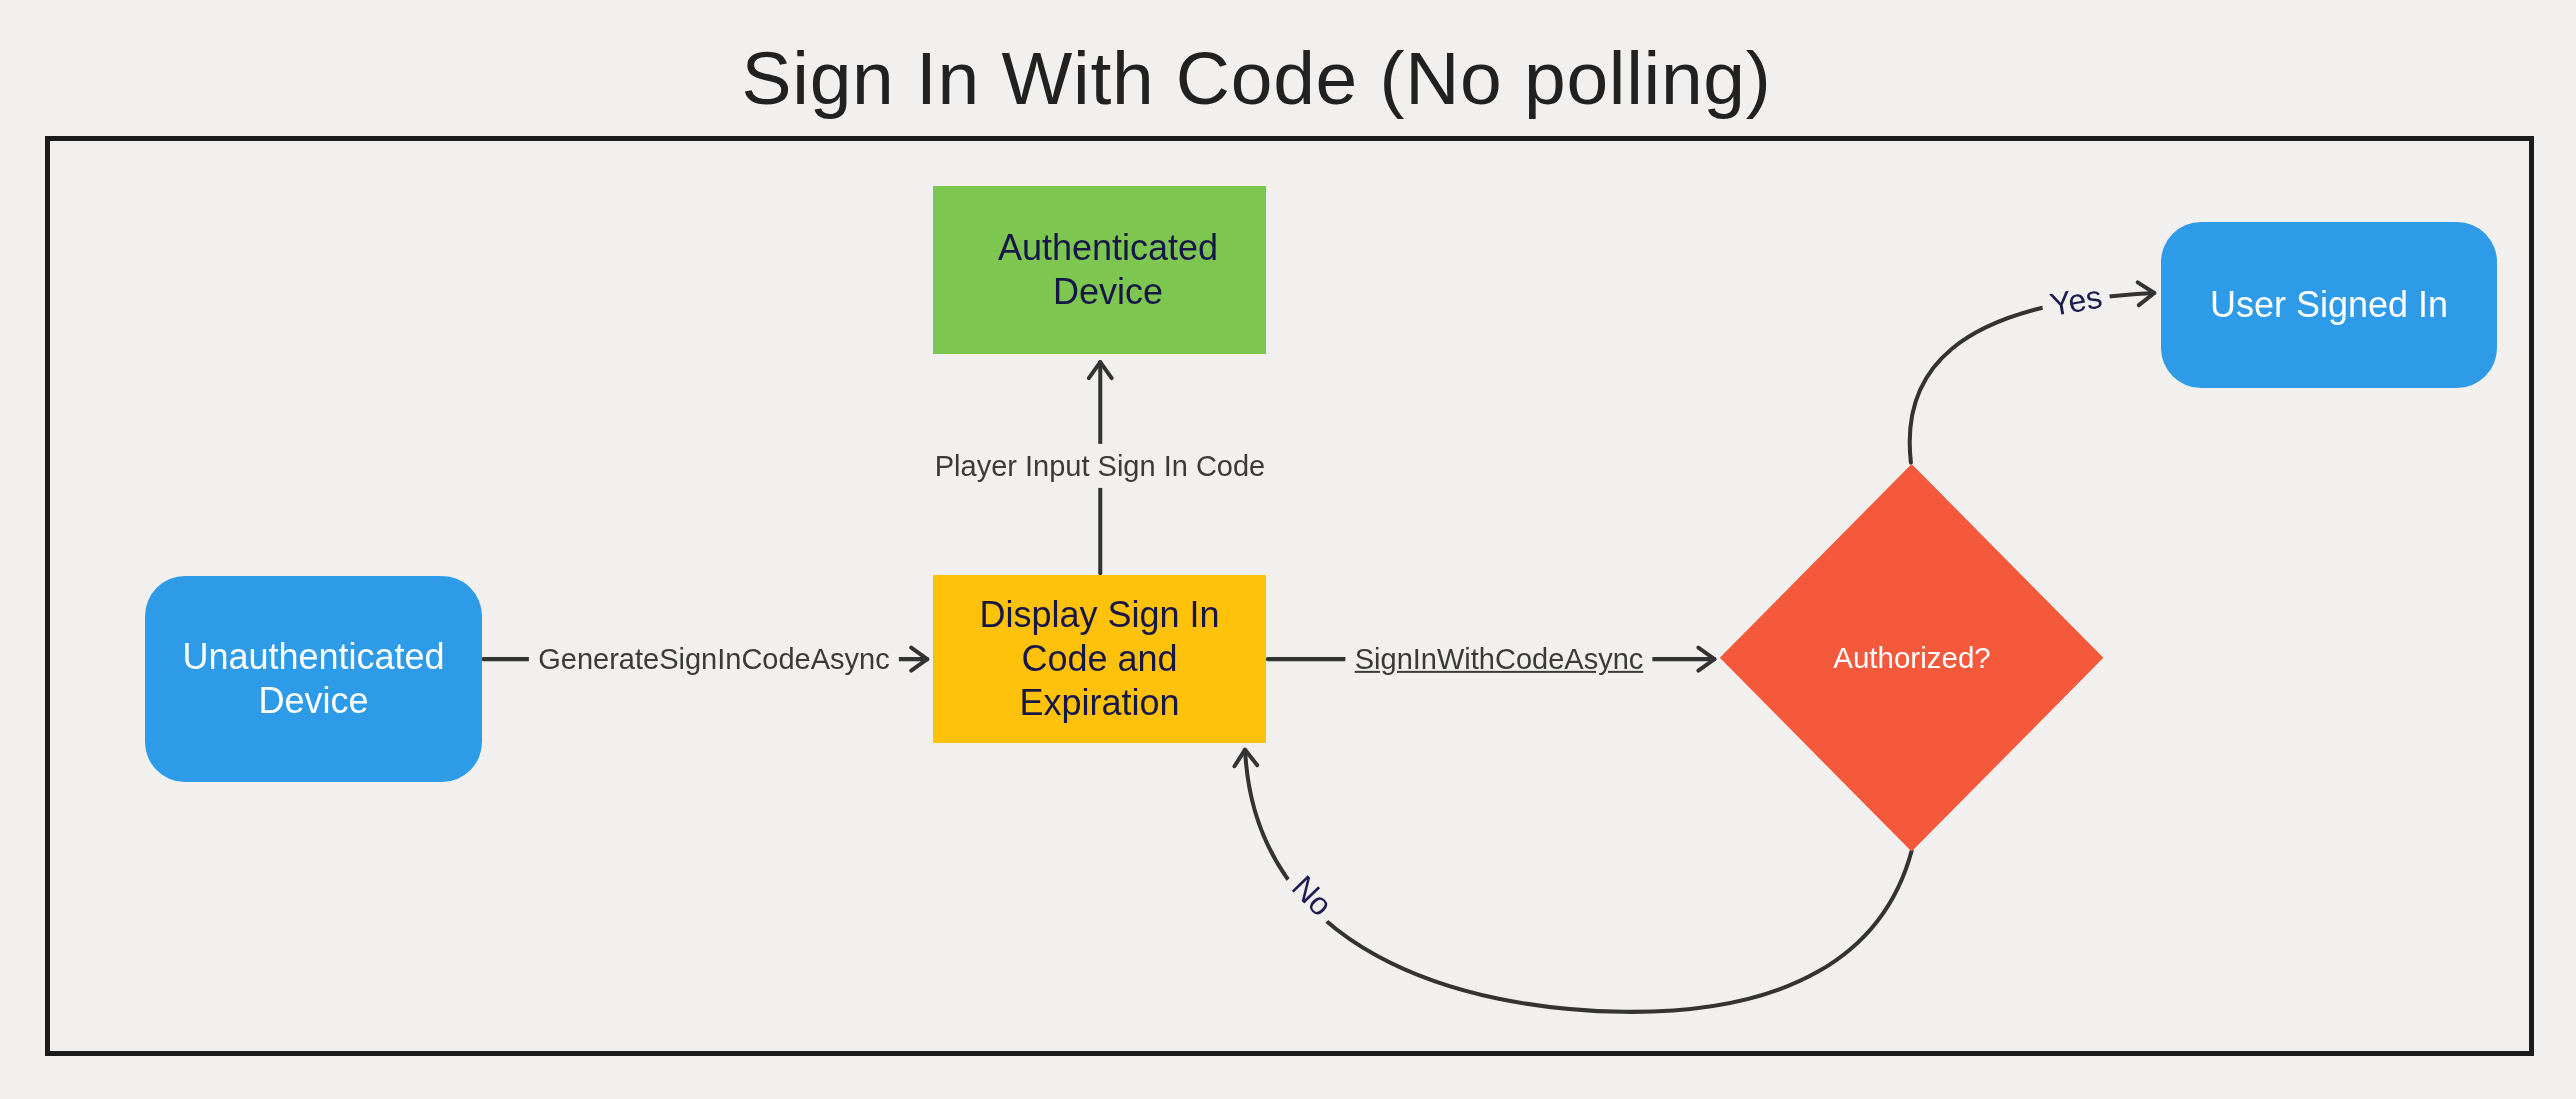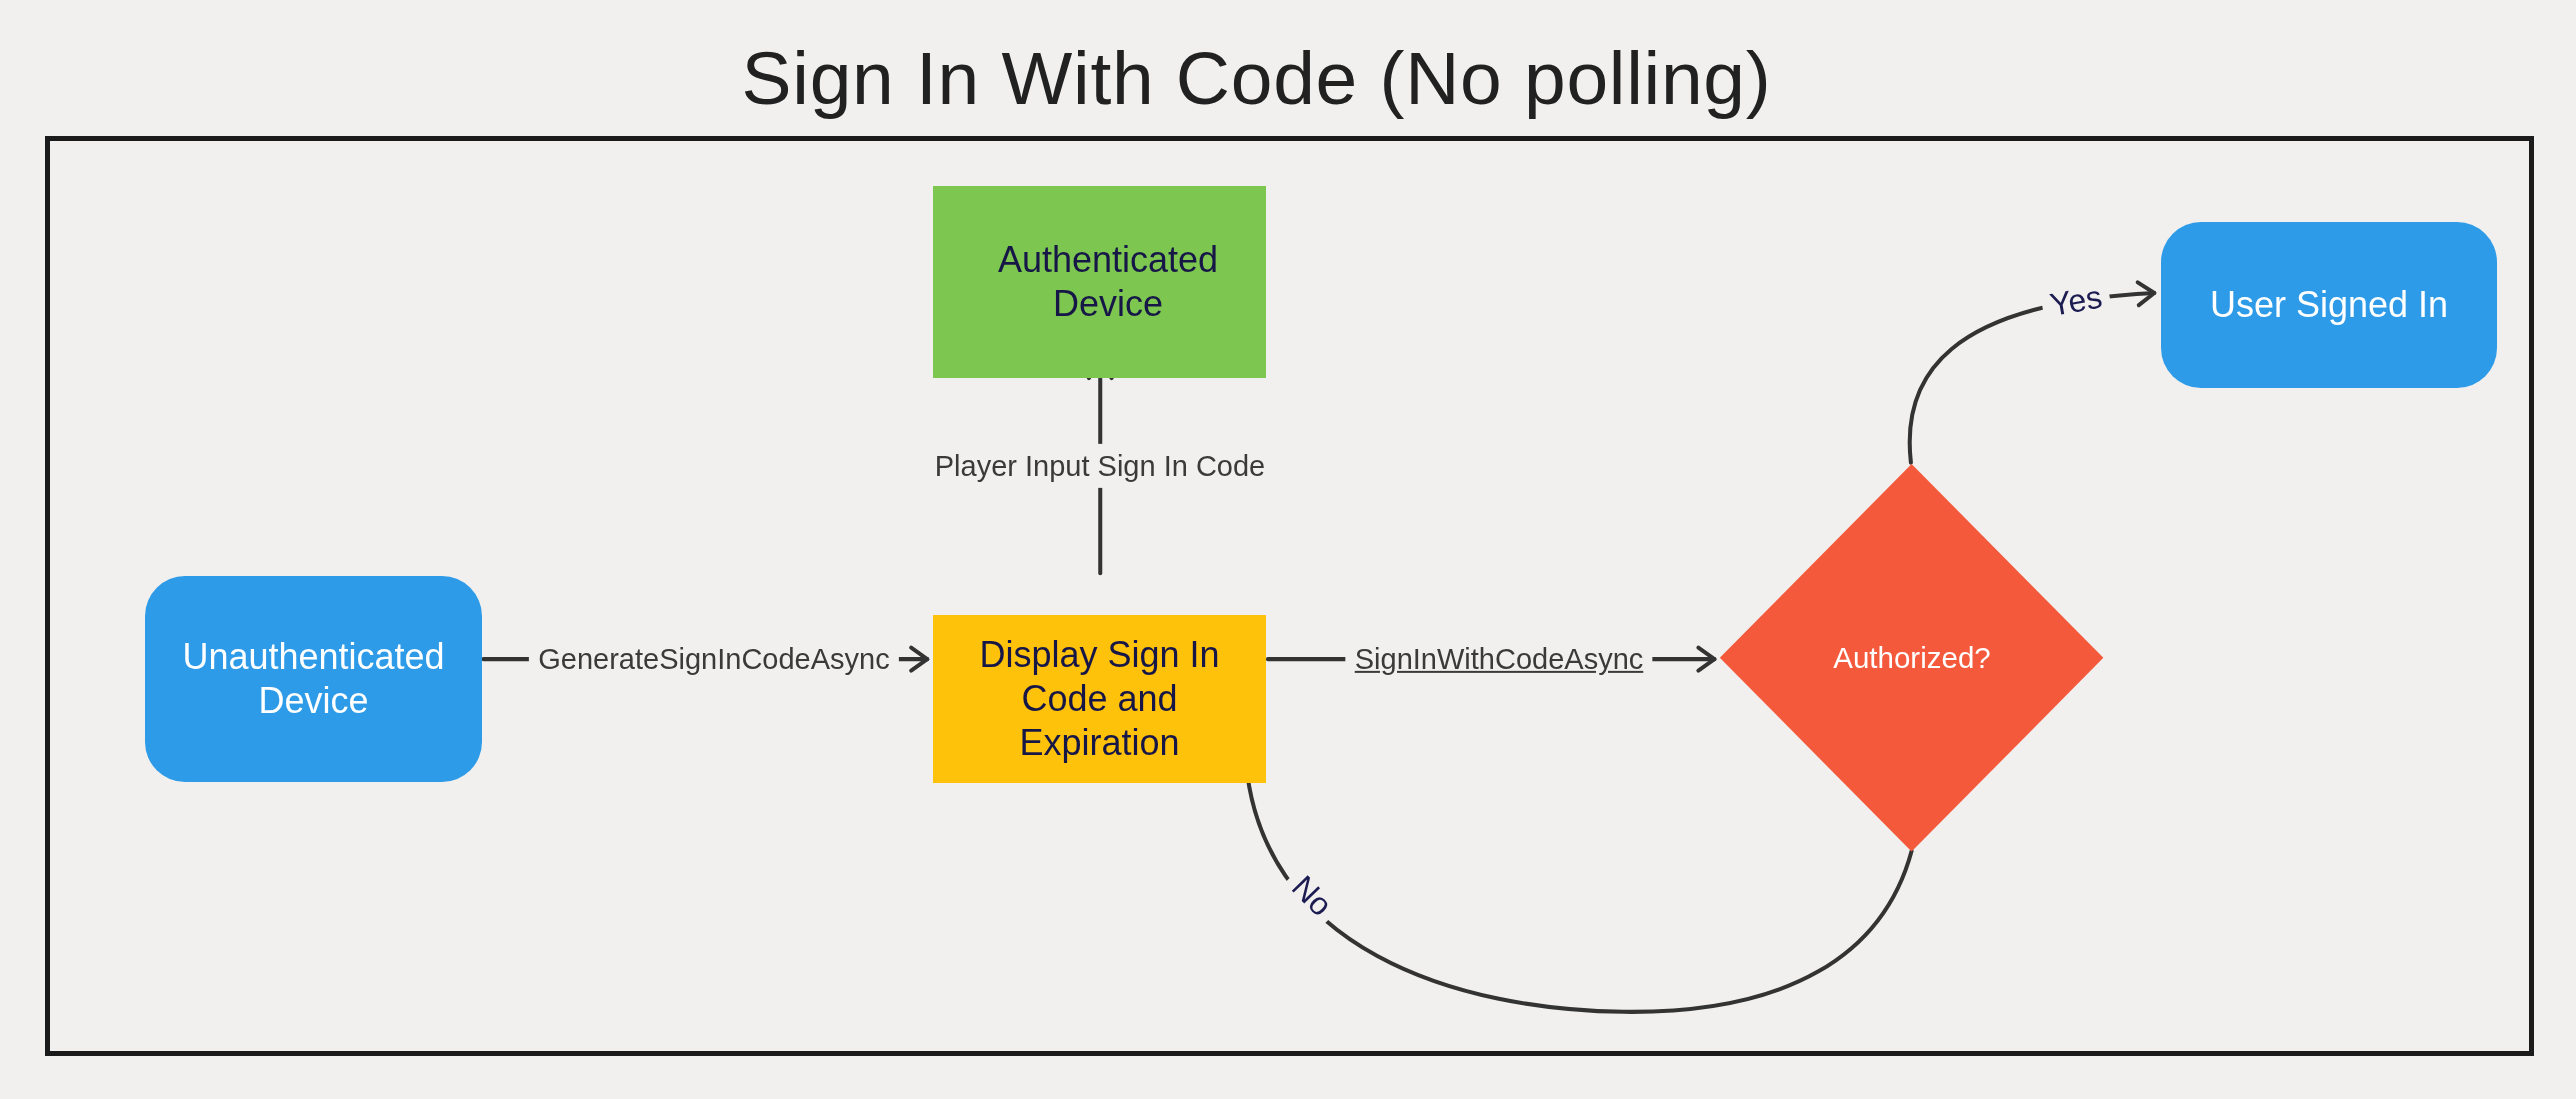--- a/index.html
+++ b/index.html
@@ -72,27 +72,27 @@
   <path class="edge" d="M 2850 1269 C 2808 1425 2665 1512 2420 1509 C 2180 1506 1870 1420 1856 1118" marker-end="url(#arrowhead)"></path>
 
   <polygon class="diamond" points="2850,692 3136,981 2850,1270 2564,981"></polygon>
 </svg>
 
 <div class="node pill" style="left:145px;top:576px;width:337px;height:206px;">
   <span>Unauthenticated
 Device</span>
 </div>
 
-<div class="node proc-yellow" style="left:933px;top:575px;width:333px;height:168px;margin-top:40px;">
+<div class="node proc-yellow" style="left:933px;top:575px;width:333px;height:168px;">
   <span>Display Sign In
 Code and
 Expiration</span>
 </div>
 
-<div class="node proc-green" style="left:933px;top:186px;width:333px;height:192px;padding-left:17px;">
+<div class="node proc-green" style="left:933px;top:186px;width:333px;height:168px;padding-left:17px;">
   <span>Authenticated
 Device</span>
 </div>
 
 <div class="diamond-label">
   <span>Authorized?</span>
 </div>
 
 <div class="node pill" style="left:2161px;top:209px;width:336px;height:166px;margin-top:13px;">
   <span>User Signed In</span>

